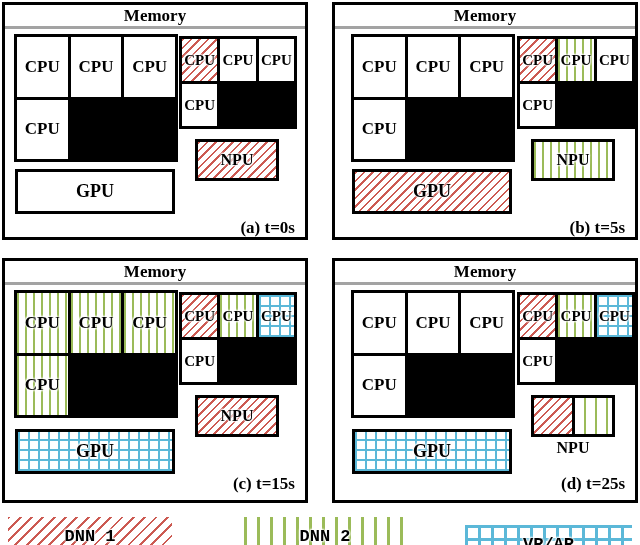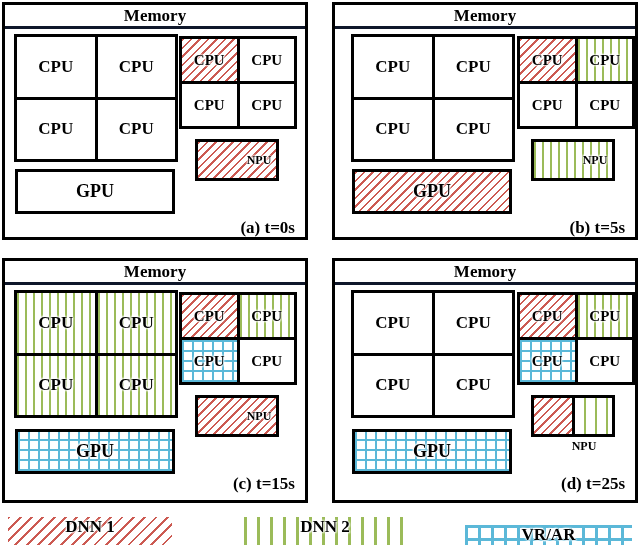--- a/index.html
+++ b/index.html
@@ -6,60 +6,60 @@
   body{
     width:640px;height:545px;position:relative;background:#fff;overflow:hidden;
     font-family:"Liberation Serif","DejaVu Serif",serif;font-weight:bold;color:#000;
   }
   .panel{
     position:absolute;width:306px;border:3px solid #000;background:#fff;box-sizing:border-box;
   }
   .row-top{height:238px;}
   .row-bottom{height:245px;}
   .memory{
-    position:absolute;left:0;top:0;right:0;height:21px;border-bottom:3px solid #0f172a;
+    position:absolute;left:0;top:0;right:0;height:21px;border-bottom:3px solid #a3a3a3;
     display:flex;align-items:center;justify-content:center;font-size:17px;
   }
   .cluster{
     position:absolute;border:3px solid #000;background:#000;
-    display:grid;grid-template-columns:1fr 1fr;grid-template-rows:1fr 1fr;gap:3px;
+    display:grid;grid-template-columns:1fr 1fr 1fr;grid-template-rows:1fr 1fr;gap:3px;
   }
   .big-cluster{left:9px;top:29px;width:158px;height:122px;}
   .small-cluster{left:174px;top:31px;width:112px;height:87px;}
   .col-right .big-cluster{left:16px;}
   .col-right .small-cluster{left:182px;}
   .cell{
     background-color:#fff;display:flex;align-items:center;justify-content:center;
     font-size:17px;text-shadow:0 0 2px #fff,0 0 3px #fff,1px 1px 2px #fff,-1px -1px 2px #fff;
   }
   .small-cluster .cell{font-size:15px;}
   .npu-wrap{position:absolute;left:190px;top:134px;width:84px;}
   .col-right .npu-wrap{left:196px;}
   .npu-box{width:84px;height:42px;border:3px solid #000;background-color:#fff;box-sizing:border-box;position:relative;}
   .npu-label{
-    font-size:12px;text-shadow:0 0 2px #fff,0 0 3px #fff,1px 1px 2px #fff,-1px -1px 2px #fff;padding-left:22px;
+    font-size:16px;text-shadow:0 0 2px #fff,0 0 3px #fff,1px 1px 2px #fff,-1px -1px 2px #fff;
   }
   .npu-wrap[data-labelpos="inside"] .npu-label{
     position:absolute;left:0;top:0;width:84px;height:42px;
     display:flex;align-items:center;justify-content:center;
   }
   .npu-wrap[data-labelpos="below"] .npu-label{
     text-align:center;margin-top:2px;
   }
   .gpu{
     position:absolute;left:10px;top:164px;width:160px;height:45px;border:3px solid #000;
     background-color:#fff;box-sizing:border-box;display:flex;align-items:center;justify-content:center;
     font-size:18px;text-shadow:0 0 2px #fff,0 0 3px #fff,1px 1px 2px #fff,-1px -1px 2px #fff;
   }
   .col-right .gpu{left:17px;}
   .row-bottom .gpu{top:168px;}
   .caption{position:absolute;right:10px;top:213px;font-size:17px;}
   .legend-item{
-    position:absolute;top:517px;height:29px;display:flex;align-items:flex-start;justify-content:center;
-    font-size:17px;text-shadow:0 0 2px #fff,0 0 3px #fff,1px 1px 2px #fff,-1px -1px 2px #fff;
+    position:absolute;top:517px;height:29px;display:flex;align-items:flex-end;justify-content:center;
+    font-size:17px;text-shadow:0 0 2px #fff,0 0 3px #fff,1px 1px 2px #fff,-1px -1px 2px #fff;font-family:Liberation Mono, monospace;
   }
 
   
   [data-fill="dnn1"]{
     background-image:repeating-linear-gradient(135deg,#cc5a52 0,#cc5a52 1.6px,transparent 1.6px,transparent 6px);
   }
   [data-fill="dnn2"]{
     background-image:repeating-linear-gradient(90deg,#9bbb59 0,#9bbb59 2px,transparent 2px,transparent 8px);
   }
   [data-fill="vrar"]{

